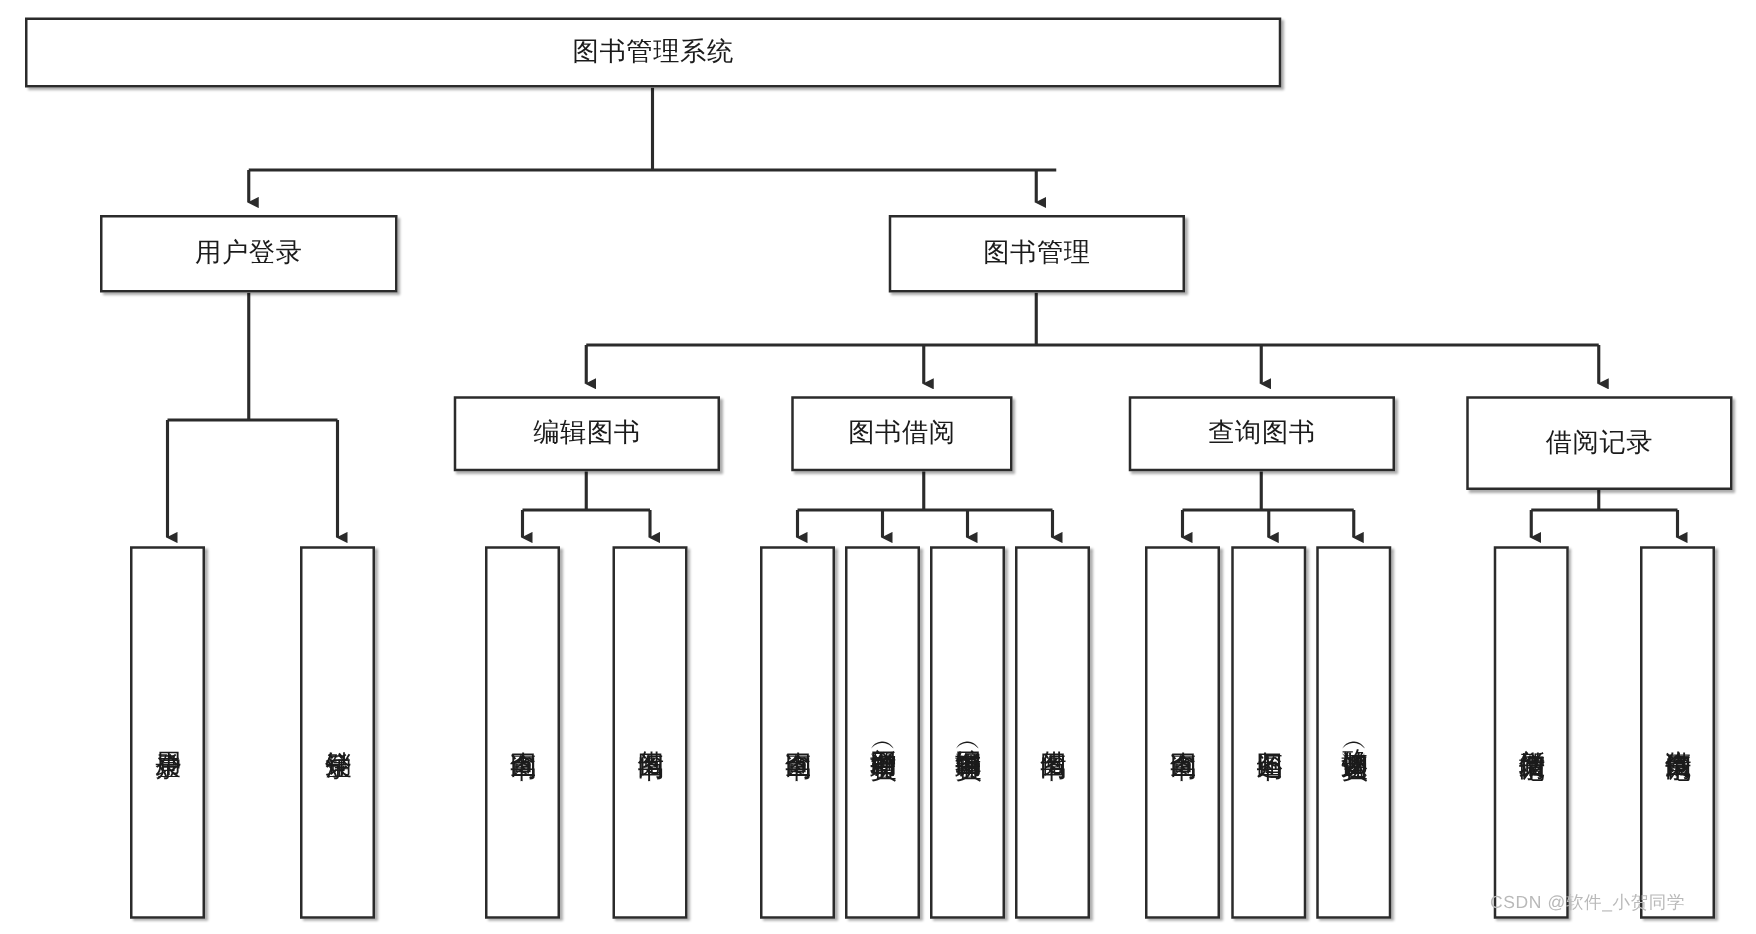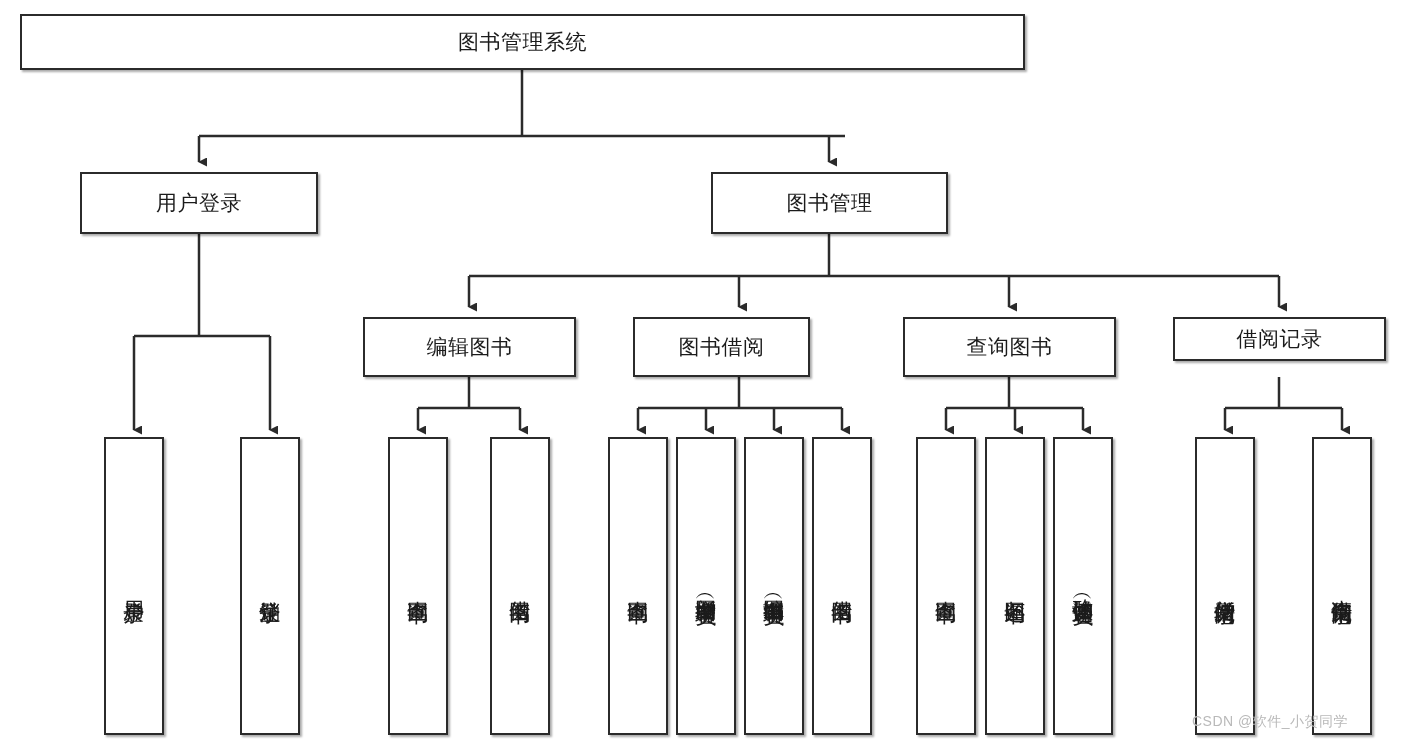--- a/index.html
+++ b/index.html
@@ -136,21 +136,21 @@
 
   <div class="node" style="left:363px; top:317px; width:213px; height:60px;">
     <span class="node-label">编辑图书</span>
   </div>
   <div class="node" style="left:633px; top:317px; width:177px; height:60px;">
     <span class="node-label">图书借阅</span>
   </div>
   <div class="node" style="left:903px; top:317px; width:213px; height:60px;">
     <span class="node-label">查询图书</span>
   </div>
-  <div class="node" style="left:1173px; top:317px; width:213px; height:44px;">
+  <div class="node" style="left:1173px; top:317px; width:213px; height:75px;">
     <span class="node-label">借阅记录</span>
   </div>
 
   <div class="node leaf" style="left:104px; top:437px; width:60px; height:298px;">
     <span class="node-label">用户登录</span>
   </div>
   <div class="node leaf" style="left:240px; top:437px; width:60px; height:298px;">
     <span class="node-label">注销登录</span>
   </div>
 

